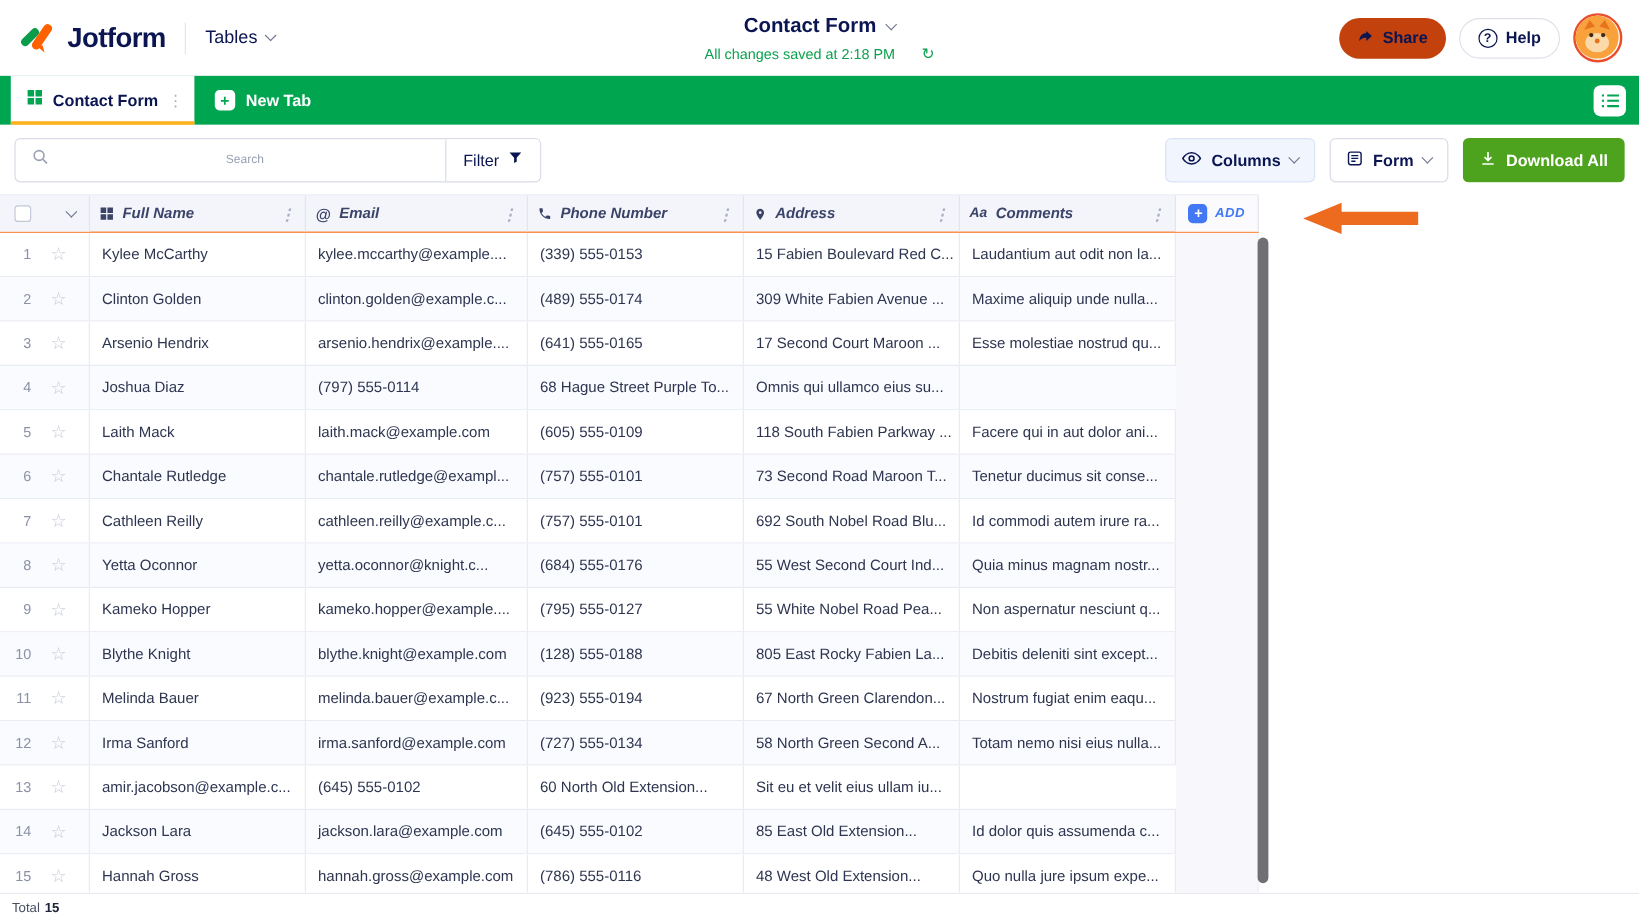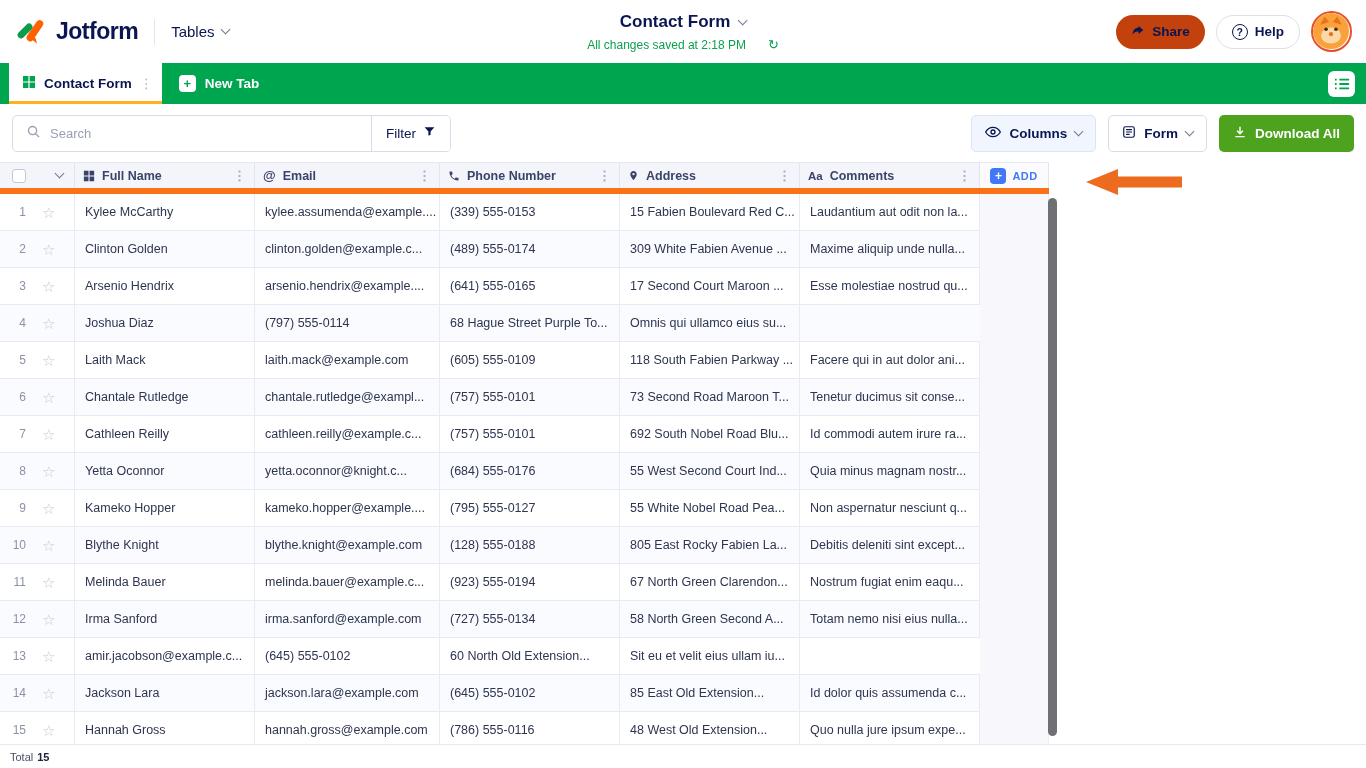--- a/index.html
+++ b/index.html
@@ -34,33 +34,33 @@
   .tab-label { font-size: 13.5px; font-weight: bold; color: #0A1551; }
   .kebab { color: #a8aec2; font-size: 13px; cursor: pointer; line-height: 1; }
   .newtab { display: flex; align-items: center; gap: 9px; padding: 0 17px; color: #fff; font-weight: bold; font-size: 13.5px; cursor: pointer; }
   .plus-white-sq { width: 17px; height: 17px; border-radius: 4px; background: #fff; color: #00A550; font-weight: bold; font-size: 13px; display: flex; align-items: center; justify-content: center; }
   .sheetlist { margin-left: auto; margin-right: 11px; align-self: center; width: 27px; height: 26px; background: #fff; border-radius: 6px; display: flex; align-items: center; justify-content: center; cursor: pointer; }
 
   
   .toolbar { height: 58px; display: flex; align-items: center; padding: 0 12px; background: #fff; }
   .searchgroup { display: flex; height: 37px; border: 1px solid #d9dce8; border-radius: 5px; overflow: hidden; background: #fff; }
   .searchbox { display: flex; align-items: center; width: 358px; padding: 0 13px; gap: 9px; }
-  .searchbox input { border: none; outline: none; font-size: 13px; color: #701a75; width: 100%; font-family: inherit; background: transparent; }
+  .searchbox input { border: none; outline: none; font-size: 10px; color: #701a75; width: 100%; font-family: inherit; background: transparent; text-align: center; }
   .searchbox input::placeholder { color: #9aa0b5; }
   .filterbtn { display: flex; align-items: center; gap: 7px; padding: 0 14px; border-left: 1px solid #d9dce8; font-size: 13.5px; color: #0A1551; cursor: pointer; background: #fff; }
   .toolbar-right { margin-left: auto; display: flex; align-items: center; gap: 12px; }
   .tbtn { display: flex; align-items: center; gap: 8px; height: 37px; padding: 0 13px; border-radius: 5px; font-size: 13.5px; font-weight: bold; color: #0A1551; cursor: pointer; border: 1px solid transparent; }
   .columns-btn { background: #f1f6fe; border-color: #d9e4f6; }
   .form-btn { background: #fff; border-color: #d9dce8; }
   .download-btn { background: #4DA31D; color: #fff; }
 
   
   .content { position: relative; }
   .table-wrap { position: relative; width: 1049px; border-top: 1px solid #e6e8f2; }
-  .thead { display: grid; grid-template-columns: 75px 180px 185px 180px 180px 180px 69px; height: 31px; background: #f3f5fb; border-bottom: 6px solid #f97316; }
+  .thead { display: grid; grid-template-columns: 75px 180px 185px 180px 180px 180px 69px; height: 31px; background: #f3f5fb; border-bottom: 1px solid #f97316; font-style: italic; }
   .th { display: flex; align-items: center; gap: 7px; padding: 0 8px; border-right: 1px solid #e2e5f0; color: #3b4468; font-size: 12.5px; font-weight: bold; cursor: pointer; }
   .th .kebab { margin-left: auto; }
   .th-ic { color: #3b4468; display: flex; align-items: center; }
   .at-ic { font-weight: bold; font-size: 13px; }
   .aa-ic { font-size: 11.5px; font-weight: bold; }
   .th-select { display: flex; align-items: center; justify-content: space-between; padding: 0 11px 0 12px; border-right: 1px solid #e2e5f0; background: #f3f5fb; }
   .cb { width: 14px; height: 14px; border: 1.5px solid #c2c8d8; border-radius: 3px; background: #fff; cursor: pointer; }
   .th-add { display: flex; align-items: center; justify-content: center; gap: 6px; background: #fbfbfd; border-right: 1px solid #e2e5f0; cursor: pointer; }
   .addsq { width: 16px; height: 16px; background: #4277F5; border-radius: 4px; color: #fff; font-size: 12px; font-weight: bold; display: flex; align-items: center; justify-content: center; }
   .addlabel { color: #4277F5; font-weight: bold; font-size: 11px; letter-spacing: 0.4px; }
@@ -264,21 +264,21 @@
     </div>
 
     <div class="tbody">
       <div class="rows">
   <div class="trow">
     <div class="c-rowhead">
       <span class="rownum">1</span>
       <span class="star">☆</span>
     </div>
     <div class="cell">Kylee McCarthy</div>
-    <div class="cell">kylee.assumenda@example....</div>
+    <div class="cell">kylee.mccarthy@example....</div>
     <div class="cell">(339) 555-0153</div>
     <div class="cell">15 Fabien Boulevard Red C...</div>
     <div class="cell">Laudantium aut odit non la...</div>
   </div>
 
   <div class="trow">
     <div class="c-rowhead">
       <span class="rownum">2</span>
       <span class="star">☆</span>
     </div>

